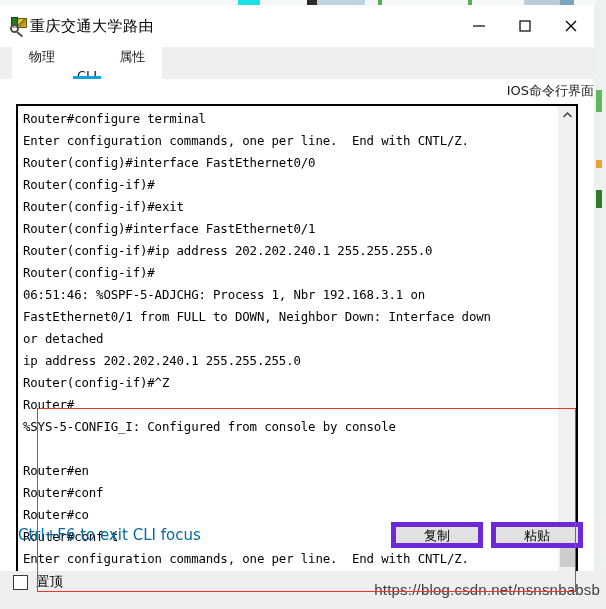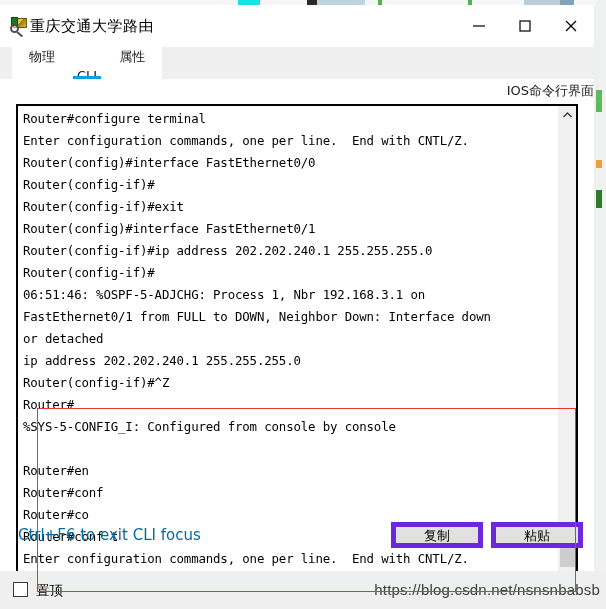--- a/index.html
+++ b/index.html
@@ -261,23 +261,23 @@
 
   
   #bottom-bar {
     position: absolute;
     left: 0; bottom: 0;
     width: 606px; height: 38px;
     background: #efefef;
   }
   #pin-row {
     position: absolute;
-    left: 13px; top: 11px;
-    display: flex;
-    align-items: flex-start;
+    left: 13px; top: 2px;
+    display: flex;
+    align-items: center;
     cursor: default;
   }
   #pin-checkbox {
     width: 15px; height: 15px;
     border: 1px solid #3a3a3a;
     background: #ffffff;
     box-sizing: border-box;
     flex: none;
   }
   #pin-label {

